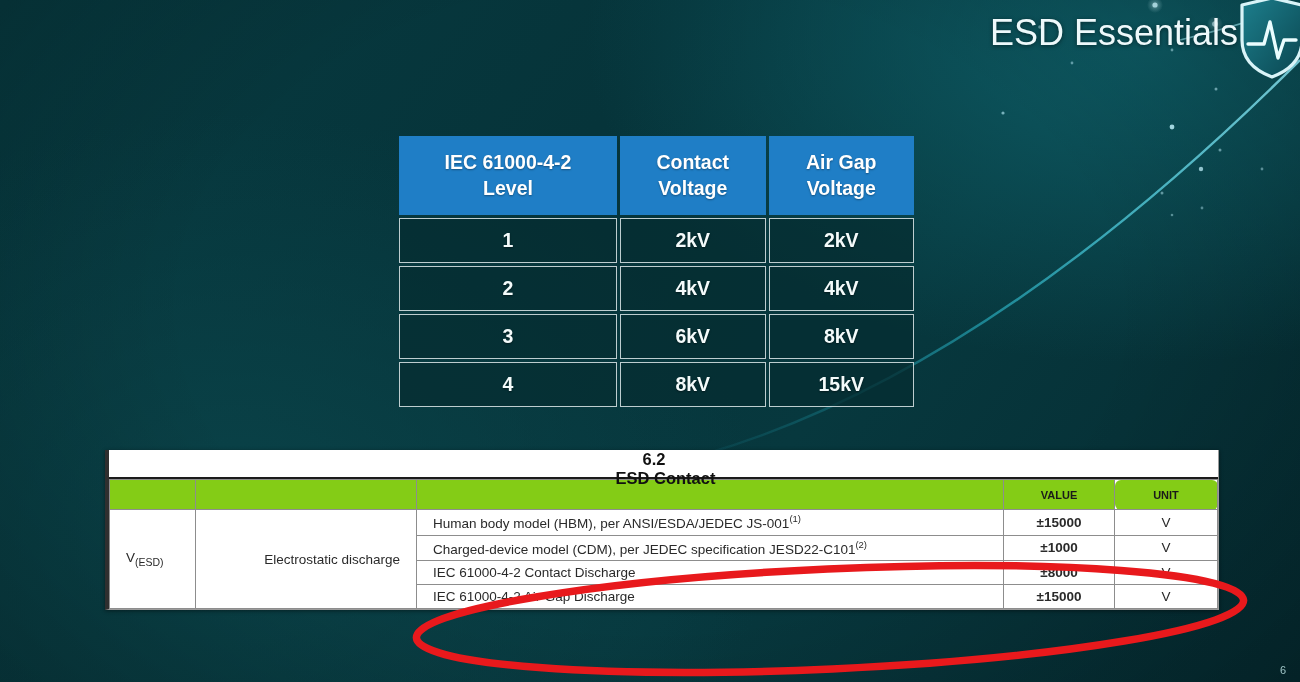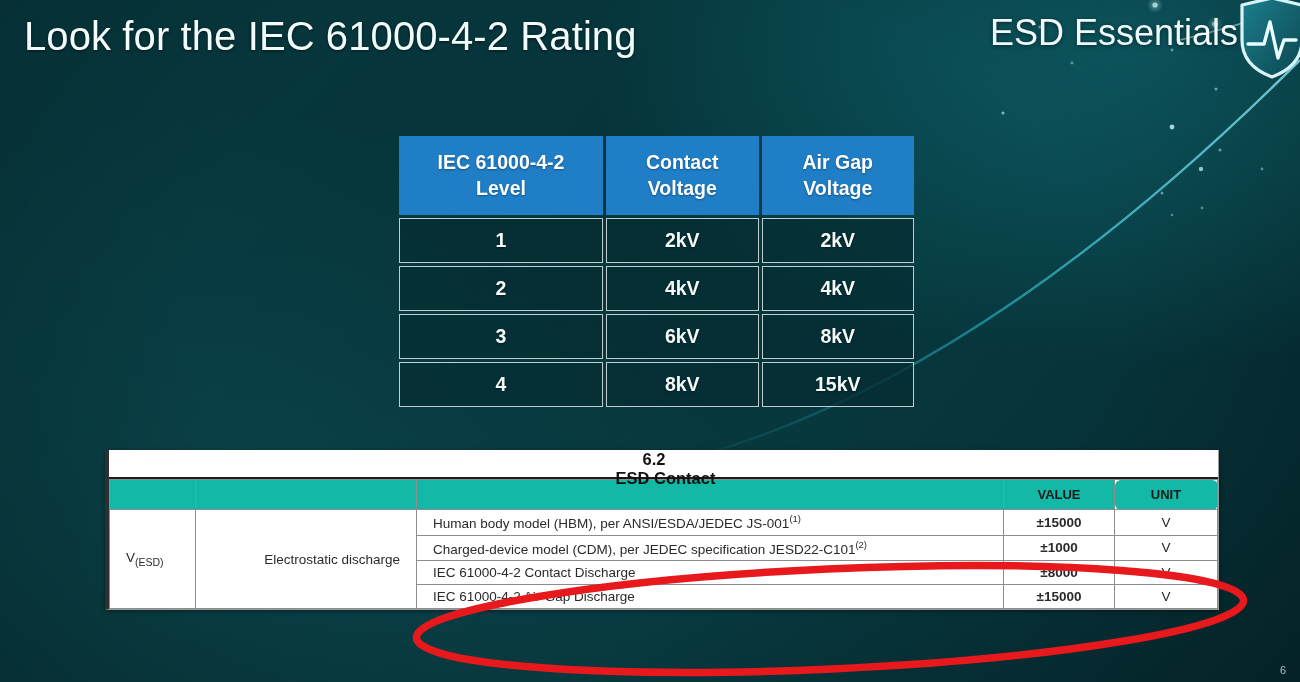--- a/index.html
+++ b/index.html
@@ -40,21 +40,21 @@
   #shield{position:absolute;right:-8px;top:-4px;width:72px;height:84px;}
 
   
   #levels{
     position:absolute;left:396px;top:133px;width:521px;
     border-collapse:separate;border-spacing:3px;
     table-layout:fixed;
   }
   #levels th{
     background:#1f7ec6;color:#ffffff;font-size:19.5px;font-weight:bold;
-    line-height:1.32;padding:14px 12px;
+    line-height:1.32;padding:14px 19px;
     text-shadow:0 1px 2px rgba(0,0,0,.35);
   }
   #levels td{
     background:rgba(6,44,49,.72);color:#f4fbfb;font-size:19.5px;font-weight:bold;
     text-align:center;padding:11px 4px;
     box-shadow:inset 0 0 0 1px rgba(230,240,242,.82);
     text-shadow:0 1px 2px rgba(0,0,0,.45);
   }
   #levels th:first-child,#levels td:first-child{width:180px;}
 
@@ -72,21 +72,21 @@
     display:flex;align-items:center;
     height:27px;padding-left:4px;
     font-size:16.5px;font-weight:bold;color:#111;
     border-bottom:2px solid #1b1b1b;
     background:#fff;
     flex-direction:column;
   }
   #sheet-title .num{width:46px;}
   #sheet table{border-collapse:collapse;width:100%;table-layout:fixed;font-size:13.5px;color:#2a2a2a;}
   #sheet th{
-    background:#14b8a6;font-size:13px;font-weight:bold;color:#1a1a1a;
+    background:#84cc16;font-size:11px;font-weight:bold;color:#1a1a1a;
     height:27px;border:1px solid #8d8d8d;
   }
   #sheet td{border:1px solid #8d8d8d;padding:3px 16px;vertical-align:middle;}
   .c-sym{width:78px;text-align:left;padding-left:6px;}
   .c-par{width:218px;text-align:right;}
   .c-desc{text-align:left;line-height:1.26;}
   .c-val{width:108px;text-align:center;font-weight:bold;}
   .c-unit{width:100px;text-align:center;border-radius:6px;}
   .blank-head{background:#dedede;border:1px solid #8d8d8d;}
   sub{font-size:10.5px;}
@@ -136,21 +136,20 @@
       <circle cx="1189" cy="27" r="1.3" opacity=".5"></circle>
       <circle cx="1040" cy="27" r="1.8" opacity=".55"></circle>
       <circle cx="1072" cy="63" r="1.4" opacity=".5"></circle>
     </g>
     <circle cx="1155" cy="5" r="8" fill="url(#glow)" opacity=".45"></circle>
     <circle cx="1215" cy="24" r="8" fill="url(#glow)" opacity=".4"></circle>
   </svg>
 
   <div id="vignette"></div>
 
-  <div id="title">Look for the IEC 61000-4-2 Rating</div>
   <div id="brand">ESD Essentials</div>
 
   <svg id="shield" viewBox="0 0 72 84">
     <defs>
       <linearGradient id="shg" x1="0" y1="0" x2="1" y2="1">
         <stop offset="0" stop-color="#1d7f8d"></stop>
         <stop offset="1" stop-color="#0a4650"></stop>
       </linearGradient>
     </defs>
     <path d="M6,9 L36,2 L66,9 L66,44 C66,64 52,75 36,81 C20,75 6,64 6,44 Z" fill="url(#shg)" stroke="#d9f4f8" stroke-width="3.2" stroke-linejoin="round"></path>

